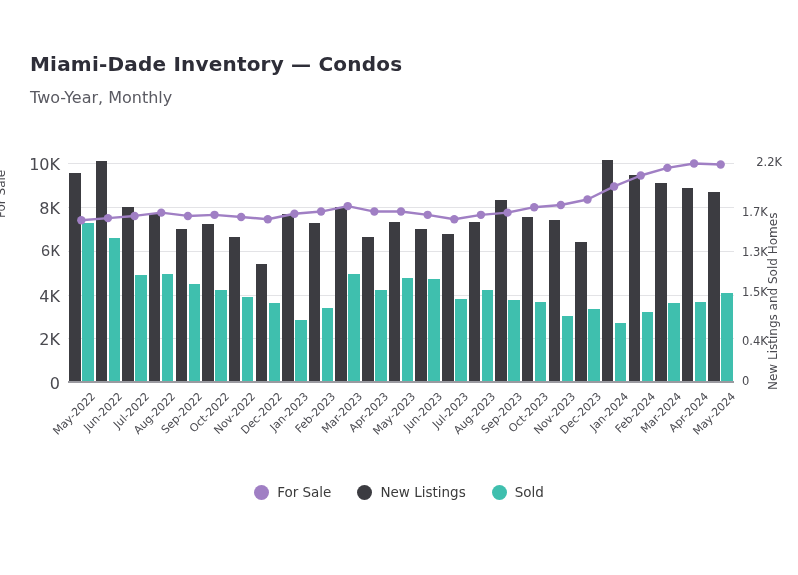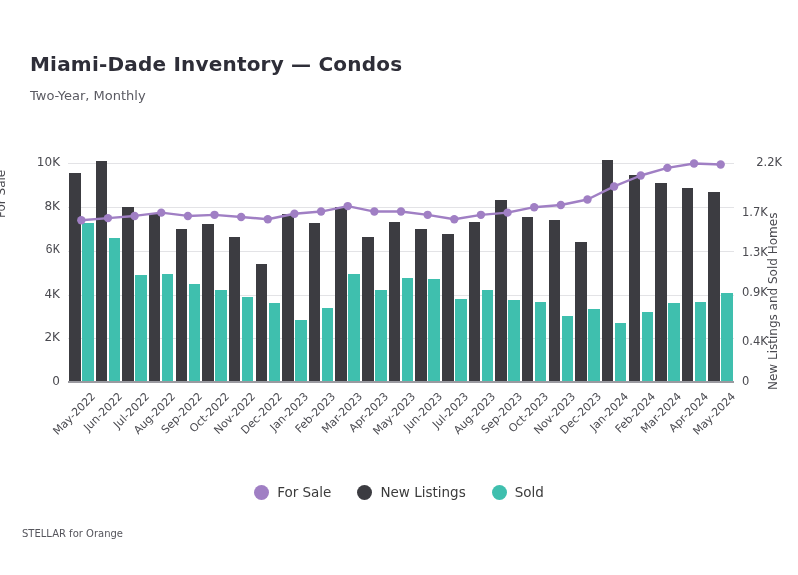--- a/index.html
+++ b/index.html
@@ -25,21 +25,21 @@
     top: 52px;
     font-size: 20px;
     font-weight: bold;
     color: #2e2e38;
     letter-spacing: 0.2px;
   }
   #chart-subtitle {
     position: absolute;
     left: 30px;
     top: 88px;
-    font-size: 13px;
+    font-size: 16px;
     color: #5a5a62;
   }
   
   #plot {
     position: absolute;
     left: 68px;
     top: 146px;
     width: 666px;
     height: 236px;
   }
@@ -49,21 +49,21 @@
     width: 100%;
     height: 1px;
     background: #e3e3e6;
   }
   .axis-line {
     position: absolute;
     background: #bdbdc2;
   }
   .ylabel-left {
     position: absolute;
-    font-size: 12px;
+    font-size: 16px;
     color: #4a4a50;
     text-align: right;
     width: 40px;
   }
   .ylabel-right {
     position: absolute;
     font-size: 11.5px;
     color: #4a4a50;
     text-align: left;
     width: 40px;
@@ -242,21 +242,21 @@
       <div class="ylabel-left" style="left: 20px; top: 374px;">0</div>
       <div class="ylabel-left" style="left: 20px; top: 330.296px;">2K</div>
       <div class="ylabel-left" style="left: 20px; top: 286.593px;">4K</div>
       <div class="ylabel-left" style="left: 20px; top: 242.889px; font-family: Liberation Mono, monospace;">6K</div>
       <div class="ylabel-left" style="left: 20px; top: 199.185px;">8K</div>
       <div class="ylabel-left" style="left: 20px; top: 155.481px;">10K</div>
     </div>
   <div id="ylabels-right">
       <div class="ylabel-right" style="left: 742px; top: 374px;">0</div>
       <div class="ylabel-right" style="left: 742px; top: 334.269px;">0.4K</div>
-      <div class="ylabel-right" style="left: 742px; top: 284.606px;">0.9K</div>
+      <div class="ylabel-right" style="left: 742px; top: 284.606px;">1.5K</div>
       <div class="ylabel-right" style="left: 742px; top: 244.875px;">1.3K</div>
       <div class="ylabel-right" style="left: 742px; top: 205.145px;">1.7K</div>
       <div class="ylabel-right" style="left: 742px; top: 155.481px; text-align: right;">2.2K</div>
     </div>
   <div id="xlabels">
       <div class="xlabel" style="left: -10.68px; top: 390px; width: 100px;">May-2022</div>
       <div class="xlabel" style="left: 15.96px; top: 390px; width: 100px;">Jun-2022</div>
       <div class="xlabel" style="left: 42.6px; top: 390px; width: 100px;">Jul-2022</div>
       <div class="xlabel" style="left: 69.24px; top: 390px; width: 100px;">Aug-2022</div>
       <div class="xlabel" style="left: 95.88px; top: 390px; width: 100px;">Sep-2022</div>
@@ -291,16 +291,15 @@
         <span class="legend-dot" style="background: rgb(60, 60, 65);"></span>
         <span>New Listings</span>
       </div>
       <div class="legend-item">
         <span class="legend-dot" style="background: rgb(63, 191, 174);"></span>
         <span>Sold</span>
       </div>
     </div>
 
   <div id="footnotes">
-    <div>STELLAR for Orange</div>
   </div>
 
 </div>
 
 </body></html>

